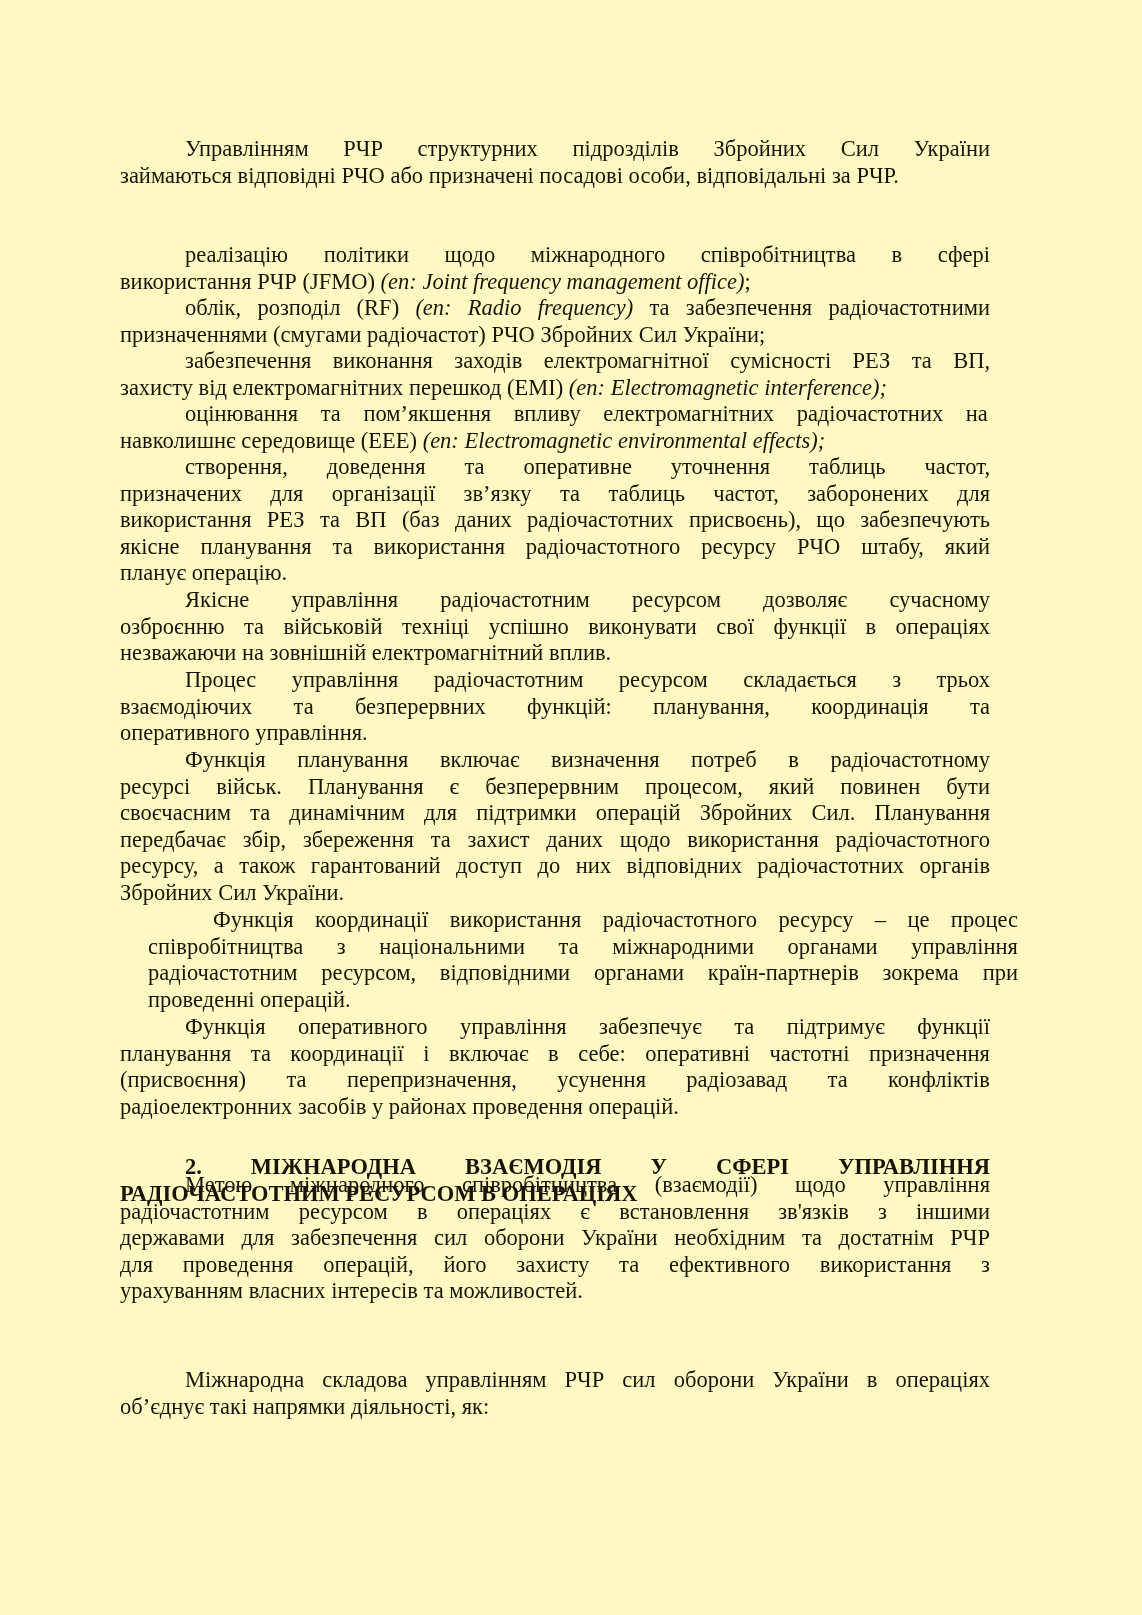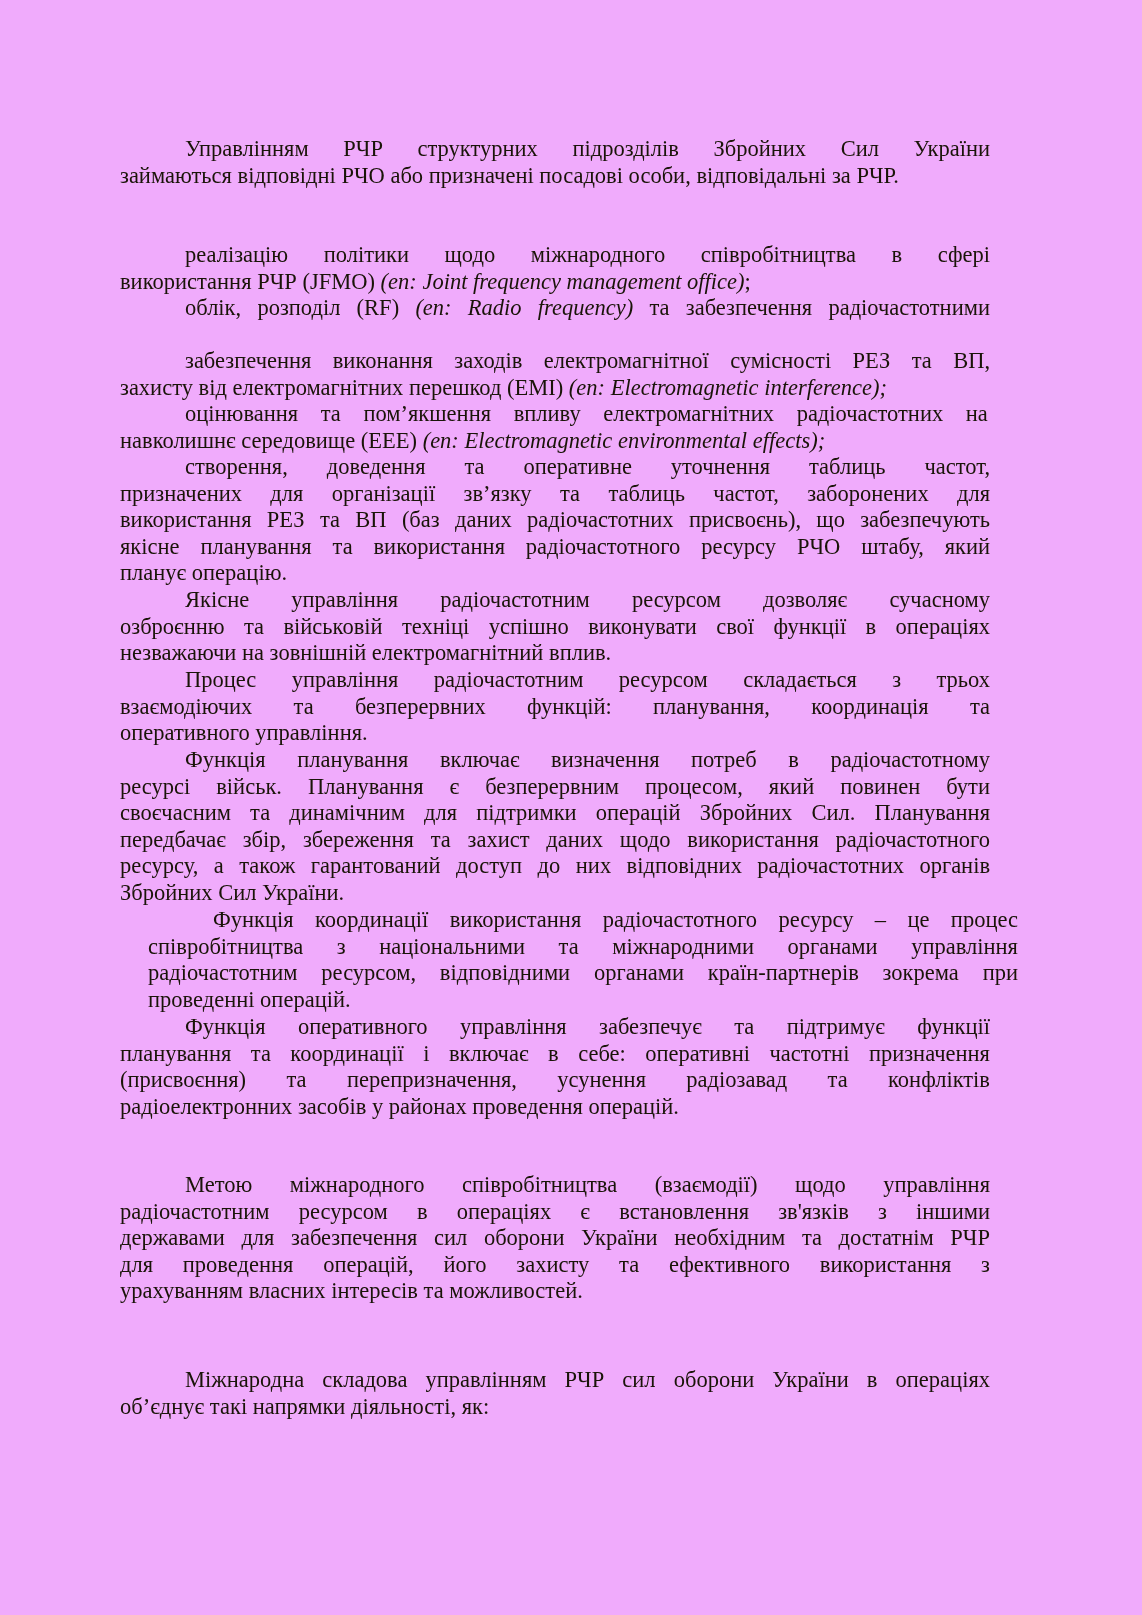--- a/index.html
+++ b/index.html
@@ -1,18 +1,18 @@
 <!DOCTYPE html>
 <html><head>
 <meta charset="utf-8">
 <style>
   html, body { margin: 0; padding: 0; background: #ffffff; }
   body { width: 1142px; height: 1615px; position: relative; overflow: hidden; }
   .page {
-    position: absolute; left: 0; top: 0; width: 1142px; height: 1615px; background: #f0abfc;
+    position: absolute; left: 0; top: 0; width: 1142px; height: 1615px; background: #fef9c3;
   }
   .block {
     position: absolute; left: 120px; width: 870px;
     font-family: "Liberation Serif", "DejaVu Serif", serif;
     font-size: 22.5px; color: #1a1408;
   }
   .line {
     display: block; height: 26.6px; line-height: 26.6px;
     white-space: nowrap; text-align: justify; text-align-last: justify;
     transform-origin: left center;
@@ -29,20 +29,21 @@
     <div class="block" style="top: 136px;">
       <span class="line indent" style="word-spacing: 28.96px; text-align: left; text-align-last: left;"><span>Управлінням РЧР структурних підрозділів Збройних Сил України</span></span>
       <span class="line last"><span>займаються відповідні РЧО або призначені посадові особи, відповідальні за РЧР.</span></span>
     </div>
     <div class="block" style="top: 242px;">
       <span class="line indent" style="word-spacing: 29.9px; text-align: left; text-align-last: left;"><span>реалізацію політики щодо міжнародного співробітництва в сфері</span></span>
       <span class="line last"><span>використання РЧР (JFMO) </span><span class="i">(en: Joint frequency management office)</span><span>;</span></span>
     </div>
     <div class="block" style="top: 295px; font-family: Liberation Serif, serif;">
       <span class="line indent" style="word-spacing: 10.62px; text-align: left; text-align-last: left;"><span>облік, розподіл (RF) </span><span class="i">(en: Radio frequency)</span><span> та забезпечення радіочастотними</span></span>
+      <span class="line last"><span>призначеннями (смугами радіочастот) РЧО Збройних Сил України;</span></span>
     </div>
     <div class="block" style="top: 348px;">
       <span class="line indent" style="word-spacing: 15.73px; text-align: left; text-align-last: left;"><span>забезпечення виконання заходів електромагнітної сумісності РЕЗ та ВП,</span></span>
       <span class="line last"><span>захисту від електромагнітних перешкод (EMI) </span><span class="i">(en: Electromagnetic interference);</span></span>
     </div>
     <div class="block" style="top: 401px;">
       <span class="line indent" style="word-spacing: 16.97px; text-align: left; text-align-last: left;"><span>оцінювання та пом’якшення впливу електромагнітних радіочастотних на</span></span>
       <span class="line last"><span>навколишнє середовище (EEE) </span><span class="i">(en: Electromagnetic environmental effects);</span></span>
     </div>
     <div class="block" style="top: 454px;">
@@ -75,20 +76,24 @@
       <span class="line" style="word-spacing: 27.98px; text-align: left; text-align-last: left;"><span>співробітництва з національними та міжнародними органами управління</span></span>
       <span class="line" style="word-spacing: 18.21px; text-align: left; text-align-last: left;"><span>радіочастотним ресурсом, відповідними органами країн-партнерів зокрема при</span></span>
       <span class="line last"><span>проведенні операцій.</span></span>
     </div>
     <div class="block" style="top: 1014px;">
       <span class="line indent" style="word-spacing: 26.7px; text-align: left; text-align-last: left;"><span>Функція оперативного управління забезпечує та підтримує функції</span></span>
       <span class="line" style="word-spacing: 13.86px; text-align: left; text-align-last: left;"><span>планування та координації і включає в себе: оперативні частотні призначення</span></span>
       <span class="line" style="word-spacing: 34.76px; text-align: left; text-align-last: left;"><span>(присвоєння) та перепризначення, усунення радіозавад та конфліктів</span></span>
       <span class="line last"><span>радіоелектронних засобів у районах проведення операцій.</span></span>
     </div>
+    <div class="block heading" style="top: 1154px;">
+      <span class="line indent" style="word-spacing: 43.33px; text-align: left; text-align-last: left;"><span>2. МІЖНАРОДНА ВЗАЄМОДІЯ У СФЕРІ УПРАВЛІННЯ</span></span>
+      <span class="line last"><span>РАДІОЧАСТОТНИМ РЕСУРСОМ В ОПЕРАЦІЯХ</span></span>
+    </div>
     <div class="block" style="top: 1172px;">
       <span class="line indent" style="word-spacing: 31.9px; text-align: left; text-align-last: left;"><span>Метою міжнародного співробітництва (взаємодії) щодо управління</span></span>
       <span class="line" style="word-spacing: 23.56px; text-align: left; text-align-last: left;"><span>радіочастотним ресурсом в операціях є встановлення зв'язків з іншими</span></span>
       <span class="line" style="word-spacing: 10.99px; text-align: left; text-align-last: left;"><span>державами для забезпечення сил оборони України необхідним та достатнім РЧР</span></span>
       <span class="line" style="word-spacing: 24.14px; text-align: left; text-align-last: left;"><span>для проведення операцій, його захисту та ефективного використання з</span></span>
       <span class="line last"><span>урахуванням власних інтересів та можливостей.</span></span>
     </div>
     <div class="block" style="top: 1367px;">
       <span class="line indent" style="word-spacing: 12.47px; text-align: left; text-align-last: left;"><span>Міжнародна складова управлінням РЧР сил оборони України в операціях</span></span>
       <span class="line last"><span>об’єднує такі напрямки діяльності, як:</span></span>

